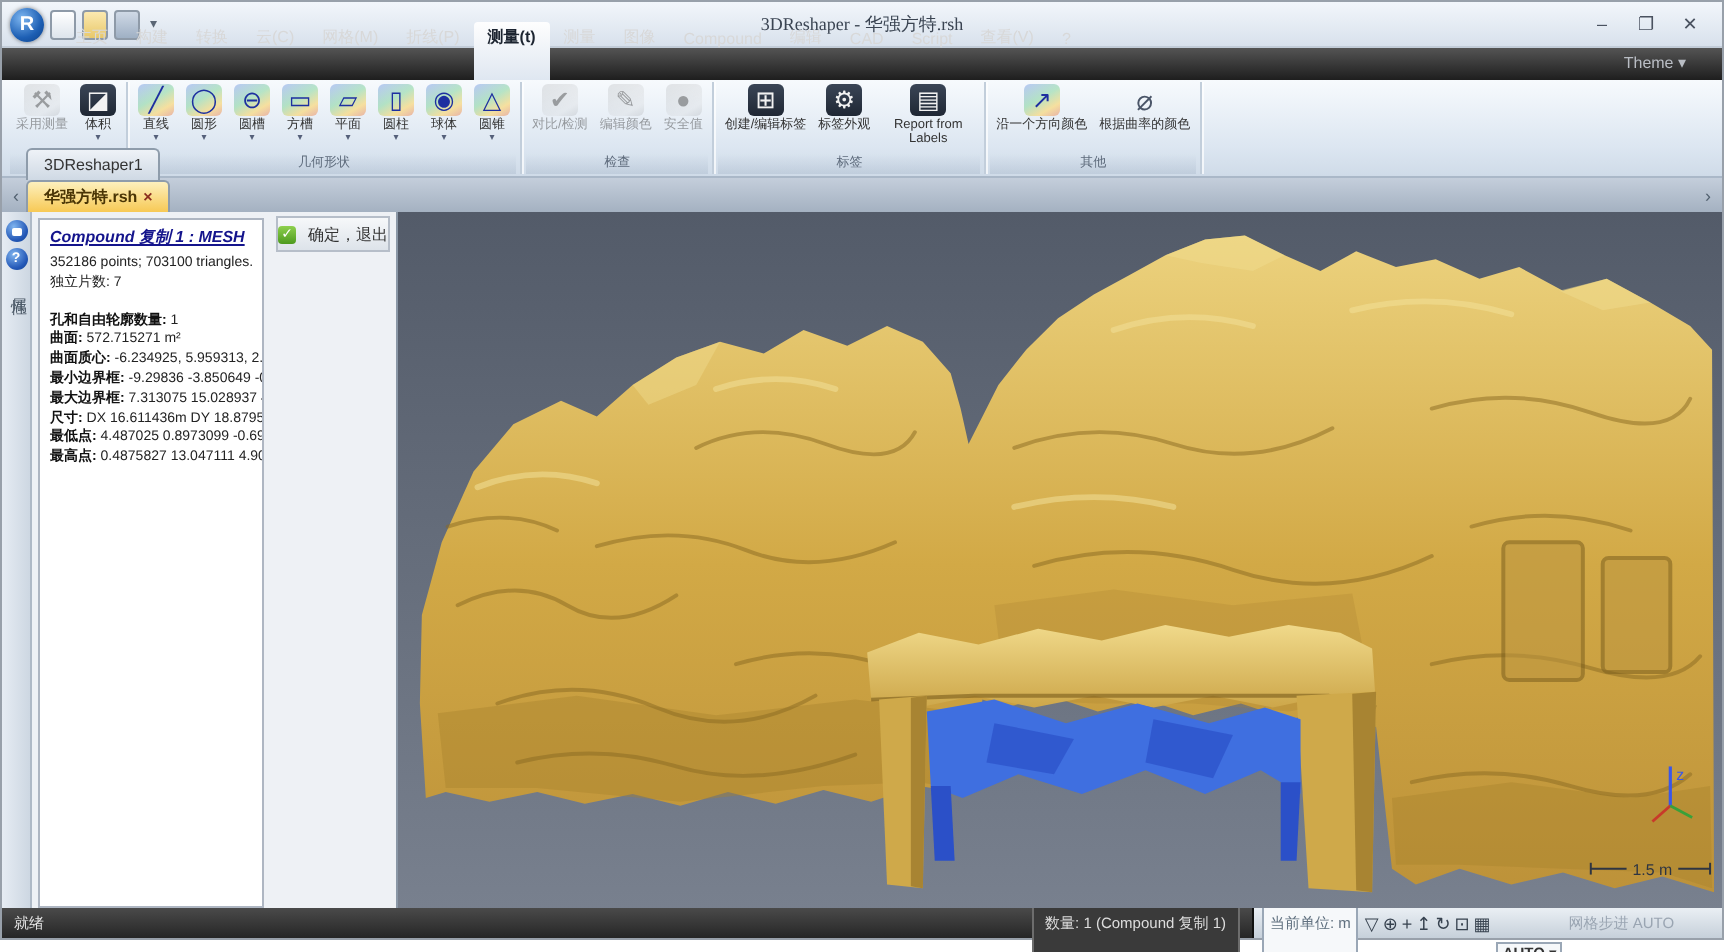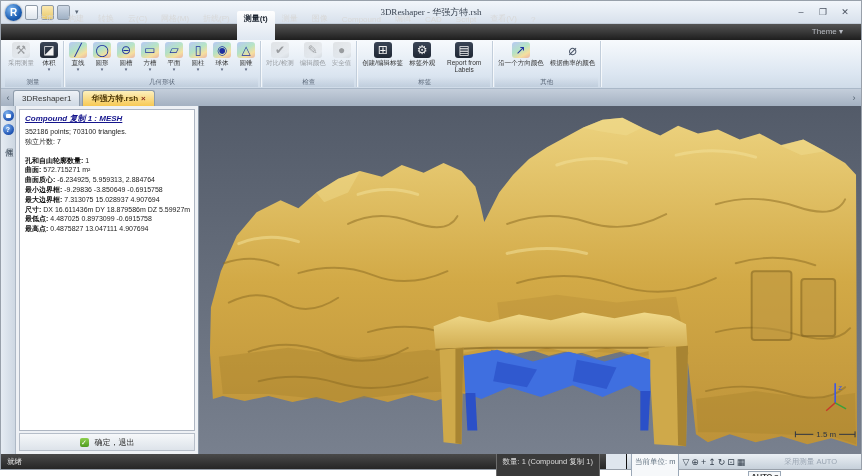--- a/index.html
+++ b/index.html
@@ -49,34 +49,34 @@
   .dclose{color:#8b2f1f;font-size:8px;font-weight:bold;}
   .dclose:empty{display:none;}
 
   
   .main{flex:1;display:flex;min-height:0;}
   .leftstrip{width:14px;background:linear-gradient(90deg,#e6ecf3,#cdd7e2);display:flex;flex-direction:column;align-items:center;padding-top:4px;gap:3px;border-right:1px solid #aeb9c6;}
   .sicon{width:11px;height:11px;border-radius:50%;background:radial-gradient(circle at 35% 30%,#7fb4ef,#2458b7 65%,#12418f);color:#fff;font-size:7px;font-weight:bold;display:flex;align-items:center;justify-content:center;}
   .sicon .inner{width:5px;height:4px;background:#fff;border-radius:1px;}
   .vtab{writing-mode:vertical-rl;font-size:8px;color:#4c5a68;margin-top:4px;letter-spacing:1px;}
 
-  .panel{width:182px;background:#eef1f5;border-right:1px solid #8a97a6;display:flex;flex-direction:column;}
+  .panel{width:182px;background:#eef1f5;border-right:1px solid #8a97a6;display:flex;flex-direction:row;}
   .panel-body{flex:1;margin:3px 3px 0 3px;background:#fff;border:1px solid #aeb6c2;padding:3px 5px;overflow:hidden;}
   .ptitle{font-size:8px;font-weight:bold;font-style:italic;text-decoration:underline;color:#14148c;margin-bottom:3px;}
   .pline{font-size:7px;color:#222;line-height:1.4;min-height:9px;white-space:nowrap;}
   .plabel{font-weight:bold;color:#111;}
   .plabel:empty{display:none;}
   .panel-footer{height:16px;margin:2px 3px 3px 3px;background:linear-gradient(#f6f8fa,#dde3ea);border:1px solid #b6bec9;display:flex;align-items:center;justify-content:center;gap:6px;font-size:8px;color:#333;cursor:default;}
   .check{width:9px;height:9px;border-radius:2px;background:linear-gradient(#8ed04e,#4d9a1e);color:#fff;font-size:7px;line-height:9px;text-align:center;}
 
   .viewport{flex:1;position:relative;min-width:0;}
   .viewport svg{position:absolute;inset:0;display:block;}
 
   
-  .statusbar{height:15px;display:flex;align-items:stretch;font-size:7.5px;gap:20px;}
+  .statusbar{height:15px;display:flex;align-items:stretch;font-size:7.5px;}
   .sb-dark{flex:1;background:linear-gradient(#4a4a4a,#262626);color:#e4e4e4;display:flex;align-items:center;padding:0 6px;}
   .sb-chip{margin-left:auto;border:1px solid #6d6d6d;background:#3a3a3a;color:#ddd;padding:17px 6px;border-radius:2px;line-height:11px;}
   .sb-light{width:226px;background:linear-gradient(#eaeff4,#c6d0da);display:flex;align-items:center;gap:3px;padding:0 4px;border-left:1px solid #111;}
   .sb-unit{background:#f6f8fa;border:1px solid #9aa7b6;color:#60707f;padding:16px 3px;line-height:10px;white-space:nowrap;}
   .sb-icons{display:flex;gap:2px;}
   .sb-icon{font-size:9px;color:#37424f;line-height:12px;}
   .sb-auto{background:#f6f8fa;border:1px solid #9aa7b6;color:#333;font-weight:bold;padding:0 2px;line-height:10px;white-space:nowrap;margin-top:30px;}
   .sb-gridstep{color:#9aa5b2;white-space:nowrap;overflow:hidden;}
 </style>
 </head>
@@ -302,21 +302,21 @@
             <span class="blabel">根据曲率的颜色</span>
 
           </div>
         </div>
       <div class="rgroup-label">其他</div>
     </div>
   </div>
 
   <div class="doctabs">
     <span class="dscroll">‹</span>
-    <span style="display:flex;align-items:flex-start;">
+    <span style="display:flex;align-items:flex-start;flex-direction:column;">
 
         <div class="dtab">
           <span>3DReshaper1</span>
 
         </div>
 
         <div class="dtab active">
           <span>华强方特.rsh</span>
           <span class="dclose">×</span>
         </div>
@@ -499,17 +499,17 @@
 
           <span class="sb-icon">↥</span>
 
           <span class="sb-icon">↻</span>
 
           <span class="sb-icon">⊡</span>
 
           <span class="sb-icon">▦</span>
         </span>
       <span class="sb-auto"><span>AUTO</span> <span>▾</span></span>
-      <span class="sb-gridstep">采用测量 AUTO</span>
+      <span class="sb-gridstep">网格步进 AUTO</span>
     </div>
   </div>
 
 </div>
 
 </body></html>

